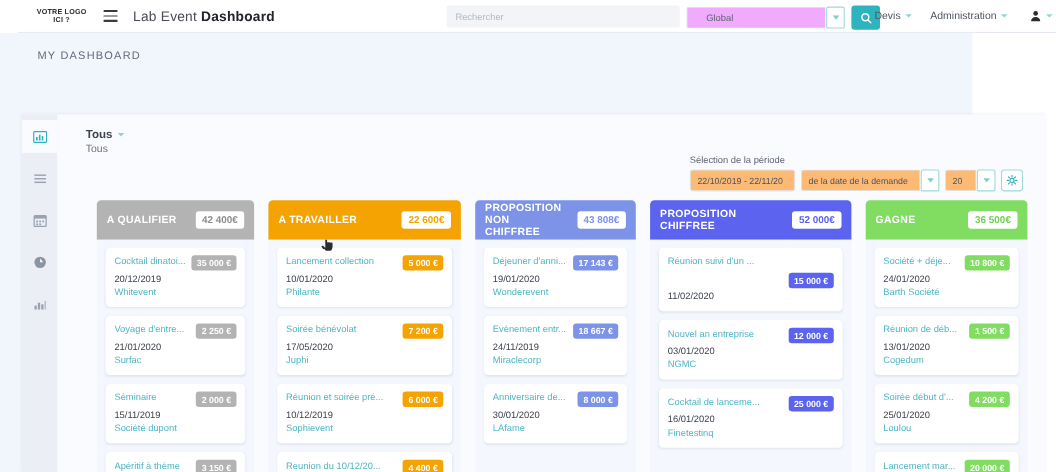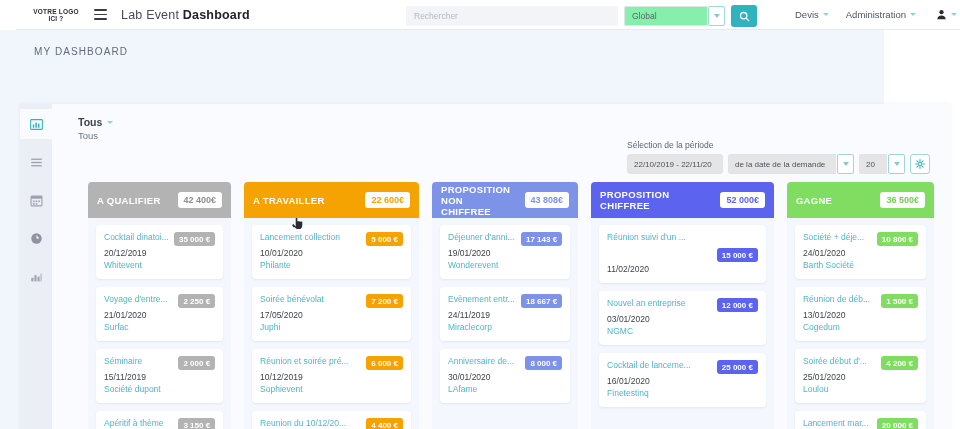--- a/index.html
+++ b/index.html
@@ -39,23 +39,23 @@
   .search-wrap{ position:absolute; left:390px; top:5px; }
   .search-input{
     width:212px; height:20px;
     background:#f3f4f7; border:none; border-radius:2px;
     font-size:8.5px; color:#9aa0ab; padding:0 8px;
     font-family:"Liberation Sans", sans-serif;
   }
   .search-input::placeholder{ color:#b3b8c2; }
   .global-wrap{ position:absolute; left:608px; top:5px; display:flex; align-items:center;}
   .global-box{
-    width:83px; height:20px; background:#86efac;
+    width:126px; height:20px; background:#f0abfc;
     border:1px solid #dfe3ea; border-right:none; border-radius:2px 0 0 2px;
-    font-size:8.5px; color:#5b6472; display:flex; align-items:center; padding-left:7px;
+    font-size:8.5px; color:#5b6472; display:flex; align-items:center; padding-left:17px;
   }
   .caret-btn{
     width:17px; height:20px; border:1px solid #9fd8d9; border-radius:2px;
     background:#fff; display:flex; align-items:center; justify-content:center;
     margin-left:1px;
   }
   .caret{ width:0;height:0;border-left:3px solid transparent;border-right:3px solid transparent;border-top:4px solid #7ecdd0;}
   .search-btn{
     width:26px;height:22px;background:#2eb3bf;border-radius:3px;margin-left:6px;
     display:flex;align-items:center;justify-content:center;
@@ -96,21 +96,21 @@
   .filter-head{ padding:12px 0 0 26px; }
   .filter-title{ font-size:10.5px; font-weight:bold; color:#3e444e; display:flex; align-items:center; gap:5px;}
   .filter-sub{ font-size:9.5px; color:#6b7380; margin-top:2px;}
 
   .period{
     position:absolute; right:20px; top:36px; text-align:left;
   }
   .period-label{ font-size:8.5px; color:#5b6472; margin-bottom:4px;}
   .period-row{ display:flex; align-items:center; gap:5px;}
   .pill{
-    height:20px; background:#e5e5e5; border:1px solid #dfe3ea; border-radius:3px;
+    height:20px; background:#fdba74; border:1px solid #dfe3ea; border-radius:3px;
     font-size:8px; color:#4a525e; display:flex; align-items:center; padding:0 6px;
     white-space:nowrap; overflow:hidden;
   }
   .pill.date{ width:96px; }
   .pill.type{ width:108px; border-right:none; border-radius:3px 0 0 3px;}
   .pill.num{ width:28px; border-right:none; border-radius:3px 0 0 3px;}
   .gear-btn{
     width:20px;height:20px;border:1px solid #9fd8d9;border-radius:3px;background:#fff;
     display:flex;align-items:center;justify-content:center;
   }

